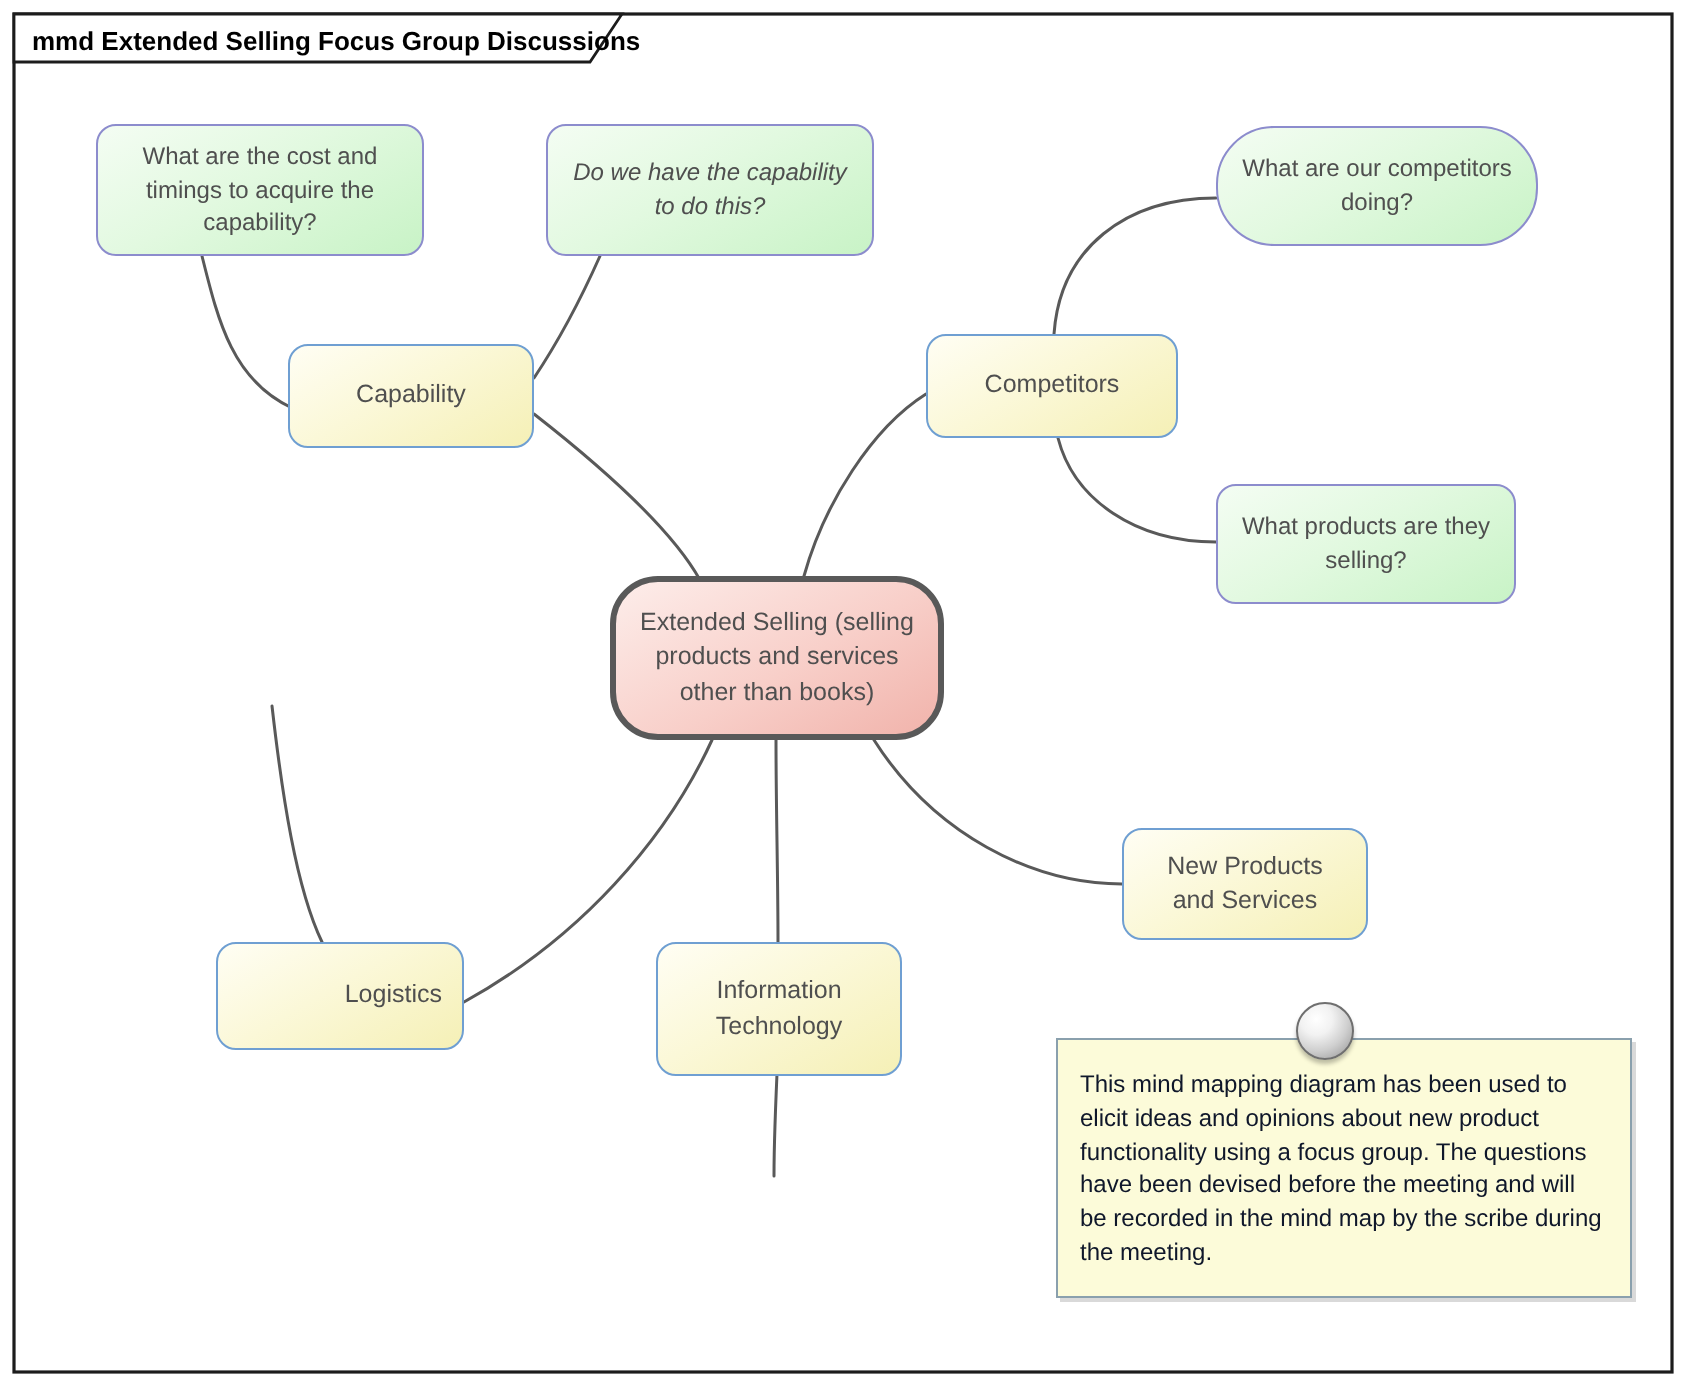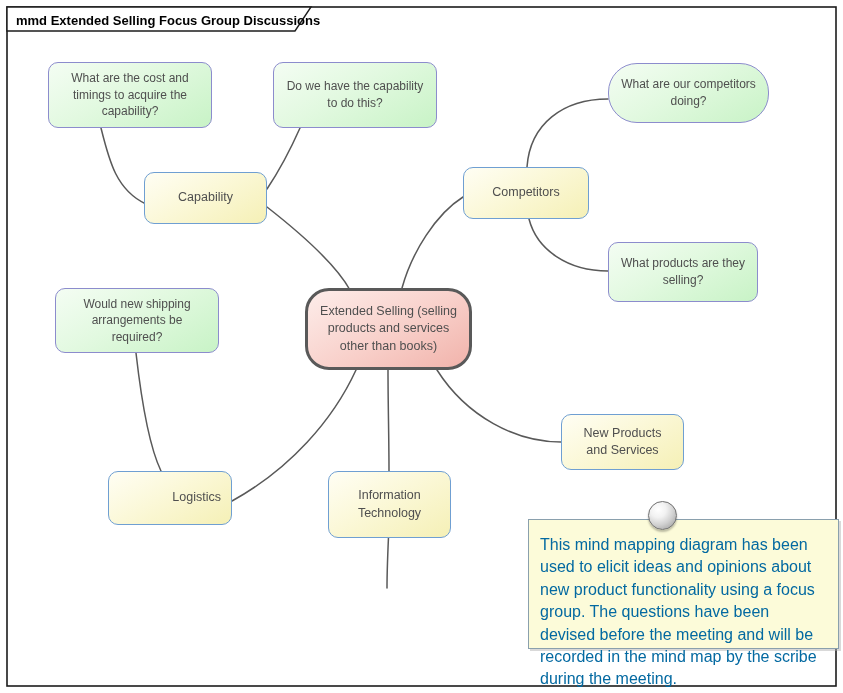--- a/index.html
+++ b/index.html
@@ -8,31 +8,31 @@
   svg.layer{position:absolute;left:0;top:0;z-index:0;}
   .node{position:absolute;z-index:2;display:flex;align-items:center;justify-content:center;
         text-align:center;border-radius:10px;color:#4f4f4f;box-sizing:border-box;
         padding:4px 10px;line-height:1.38;}
   .q{background:linear-gradient(150deg,#f4fdf3 0%,#e2f9e0 45%,#c8f3c6 100%);
      border:1.5px solid #8c8ccd;font-size:12px;}
   .topic{background:linear-gradient(150deg,#fffef4 0%,#fbf8d8 45%,#f5f0b6 100%);
      border:1.5px solid #6f9fd2;font-size:12.5px;}
   .central{background:linear-gradient(150deg,#fdedea 0%,#f8cfc9 55%,#f1b3ab 100%);
      border:3px solid #595959;border-radius:24px;font-size:12.5px;padding:6px 12px;}
-  .note{position:absolute;z-index:2;left:528px;top:519px;width:311px;height:130px;
+  .note{position:absolute;z-index:2;left:528px;top:519px;width:288px;height:130px;
      background:#fcfbd9;border:1px solid #8aa0ad;box-shadow:2px 2px 0 rgba(170,170,170,.45);
-     box-sizing:border-box;padding:14px 11px 6px 11px;font-size:16px;line-height:1.4;
-     color:#0369a1;text-align:left;}
+     box-sizing:border-box;padding:14px 11px 6px 11px;font-size:12px;line-height:1.4;
+     color:#0f172a;text-align:left;}
   .pin{position:absolute;z-index:3;left:648px;top:501px;width:27px;height:27px;border-radius:50%;
      background:radial-gradient(circle at 34% 28%,#ffffff 0%,#f2f2f2 30%,#cfcfcf 60%,#a8a8a8 85%,#8e8e8e 100%);
      border:1px solid #6f6f6f;box-shadow:0 2px 2px rgba(0,0,0,.25);}
   .tab-text{font-weight:bold;font-size:13px;fill:#000;}
   
   #n-q-cost        {left:48px;  top:62px;  width:164px; height:66px;align-items:center;}
-  #n-q-capdo       {left:273px; top:62px;  width:164px; height:66px;}
+  #n-q-capdo       {left:273px; top:62px;  width:164px; height:66px;font-style:italic;}
   #n-q-compdoing   {left:608px; top:63px;  width:161px; height:60px;border-radius:29px;}
   #n-q-prodsell    {left:608px; top:242px; width:150px; height:60px;}
   #n-q-shipping    {left:55px;  top:288px; width:164px; height:65px;}
   #n-q-web        {left:313px; top:588px; width:152px; height:62px;}
   #n-capability    {left:144px; top:172px; width:123px; height:52px;}
   #n-competitors   {left:463px; top:167px; width:126px; height:52px;}
   #n-logistics     {left:108px; top:471px; width:124px; height:54px;justify-content:flex-end;}
   #n-it            {left:328px; top:471px; width:123px; height:67px;}
   #n-newprod       {left:561px; top:414px; width:123px; height:56px;}
   #n-central       {left:305px; top:288px; width:167px; height:82px;}
@@ -69,23 +69,20 @@
   </div>
   <div class="node q" id="n-q-capdo">
     <span>Do we have the capability to do this?</span>
   </div>
   <div class="node q" id="n-q-compdoing">
     <span>What are our competitors doing?</span>
   </div>
   <div class="node q" id="n-q-prodsell">
     <span>What products are they selling?</span>
   </div>
-  <div class="node q" id="n-q-shipping">
-    <span>Would new shipping arrangements be required?</span>
-  </div>
 
   <div class="node topic" id="n-capability">
     <span>Capability</span>
   </div>
   <div class="node topic" id="n-competitors">
     <span>Competitors</span>
   </div>
   <div class="node topic" id="n-logistics">
     <span>Logistics</span>
   </div>

